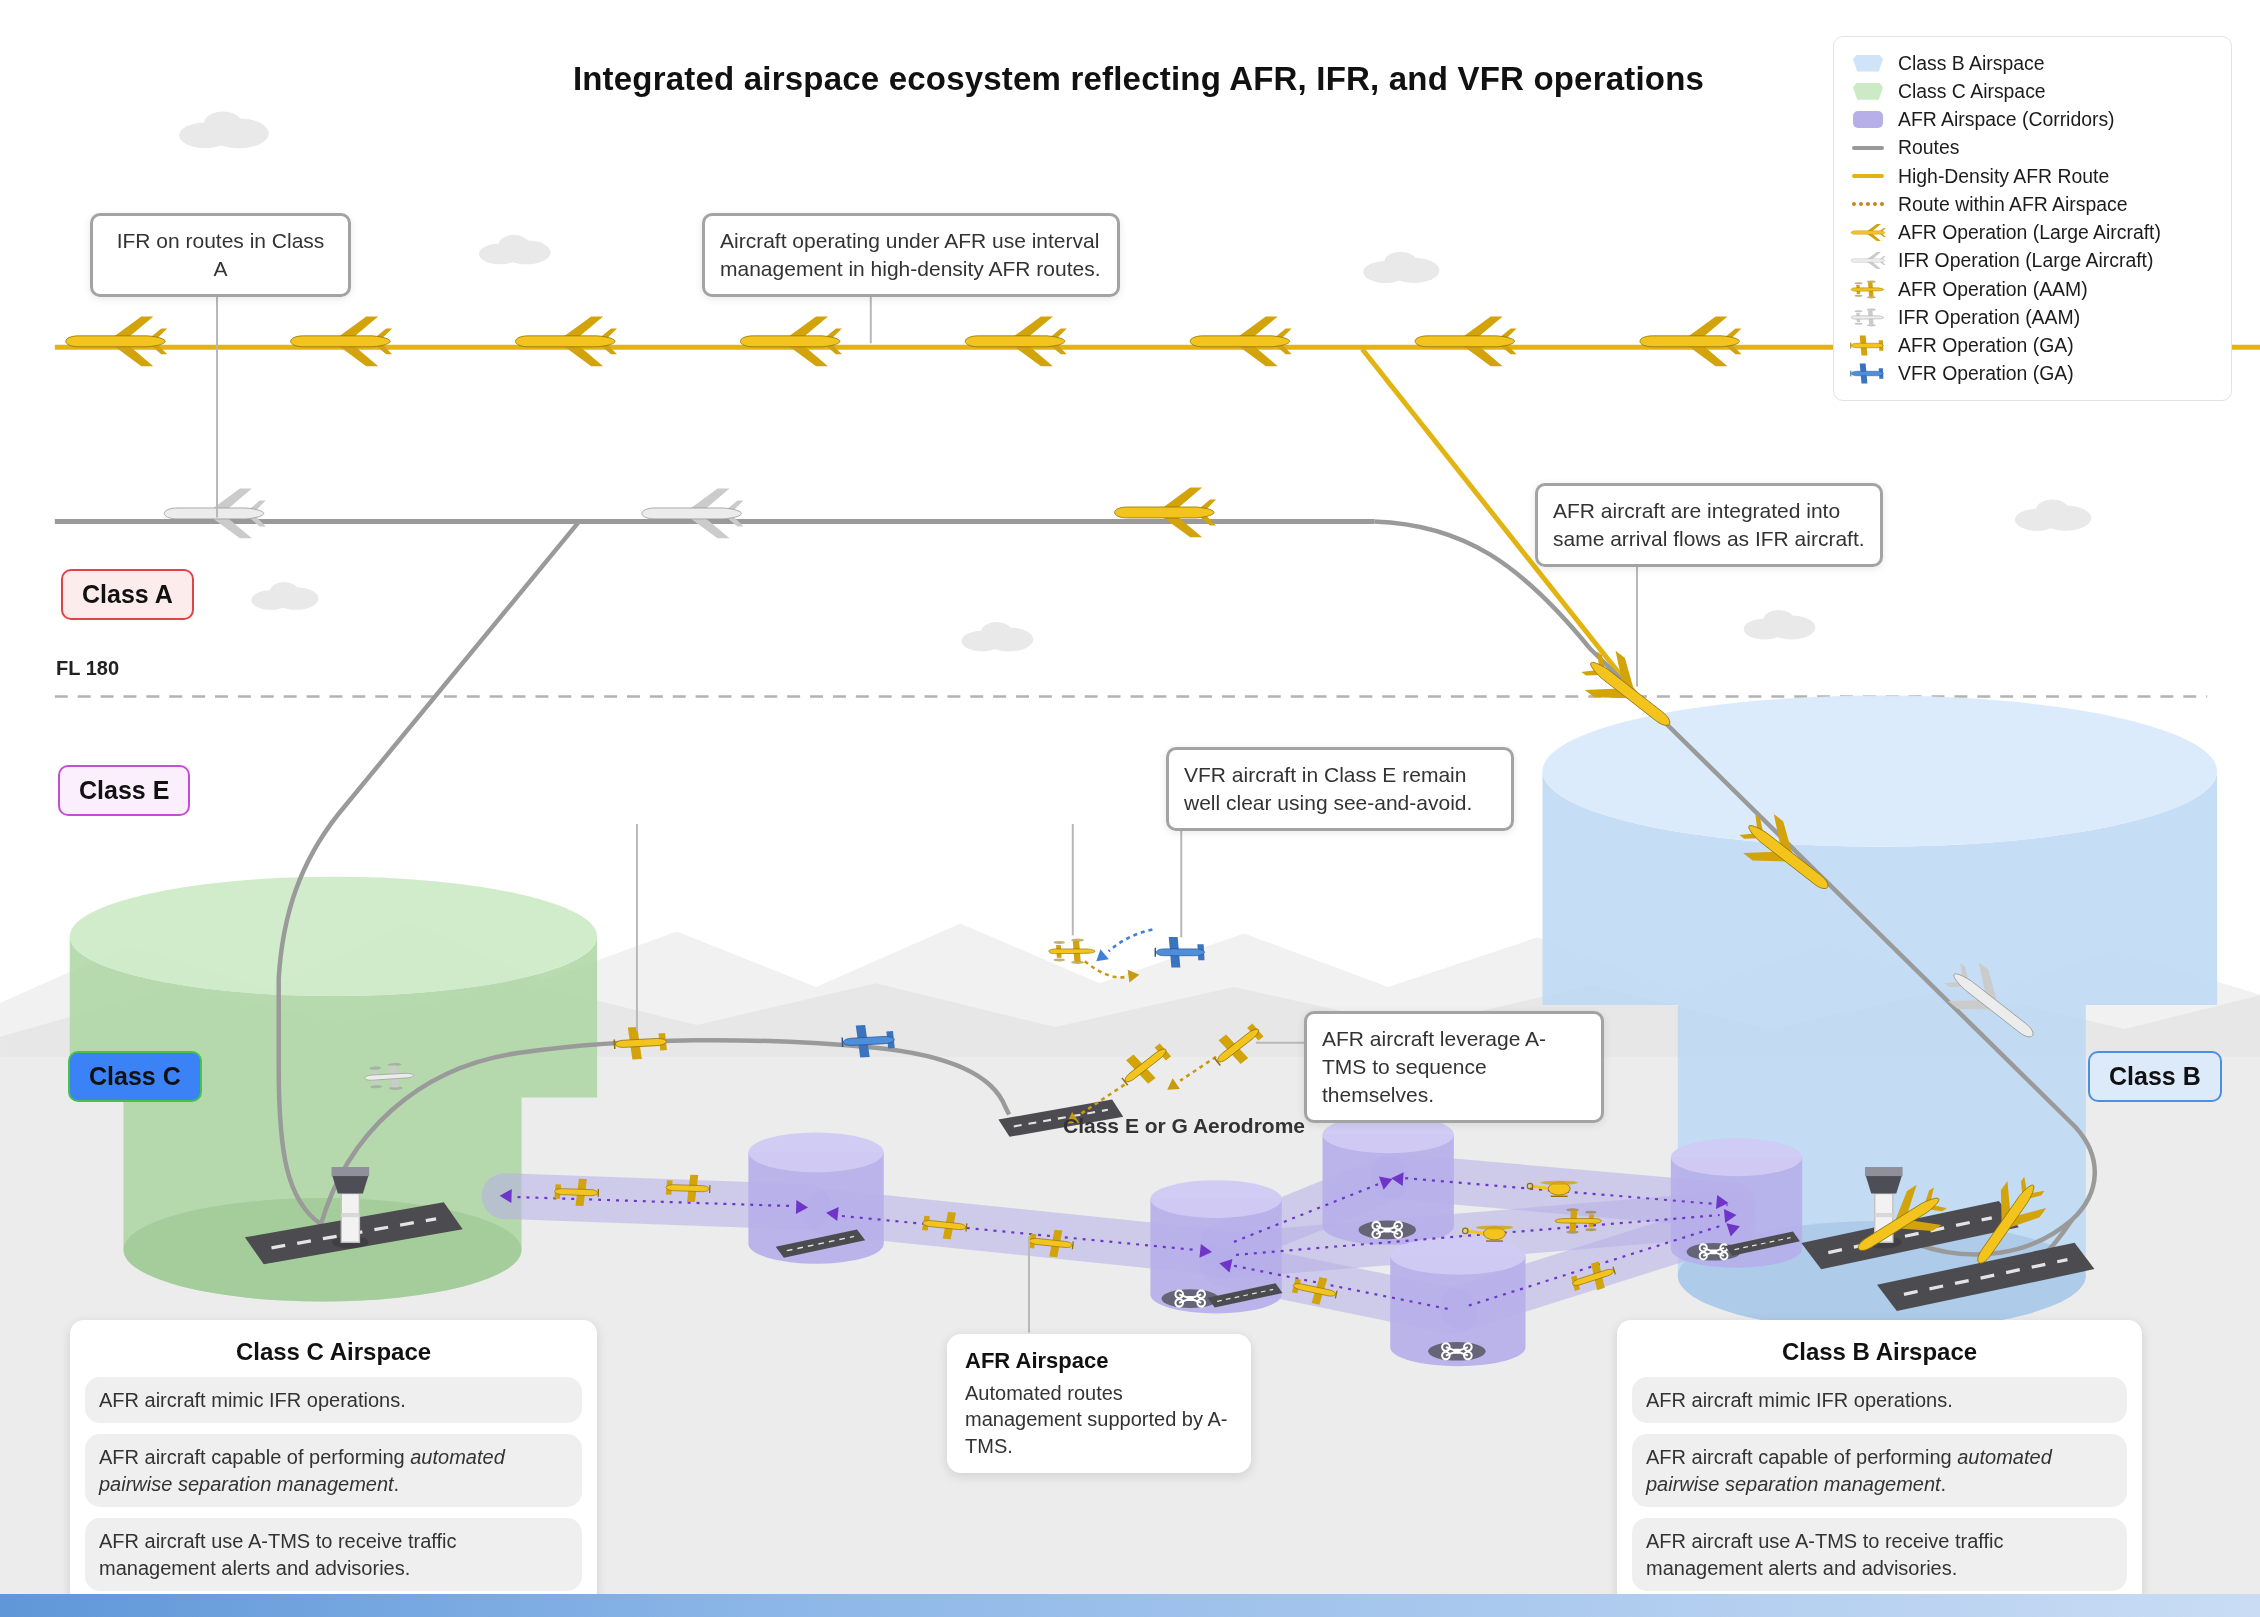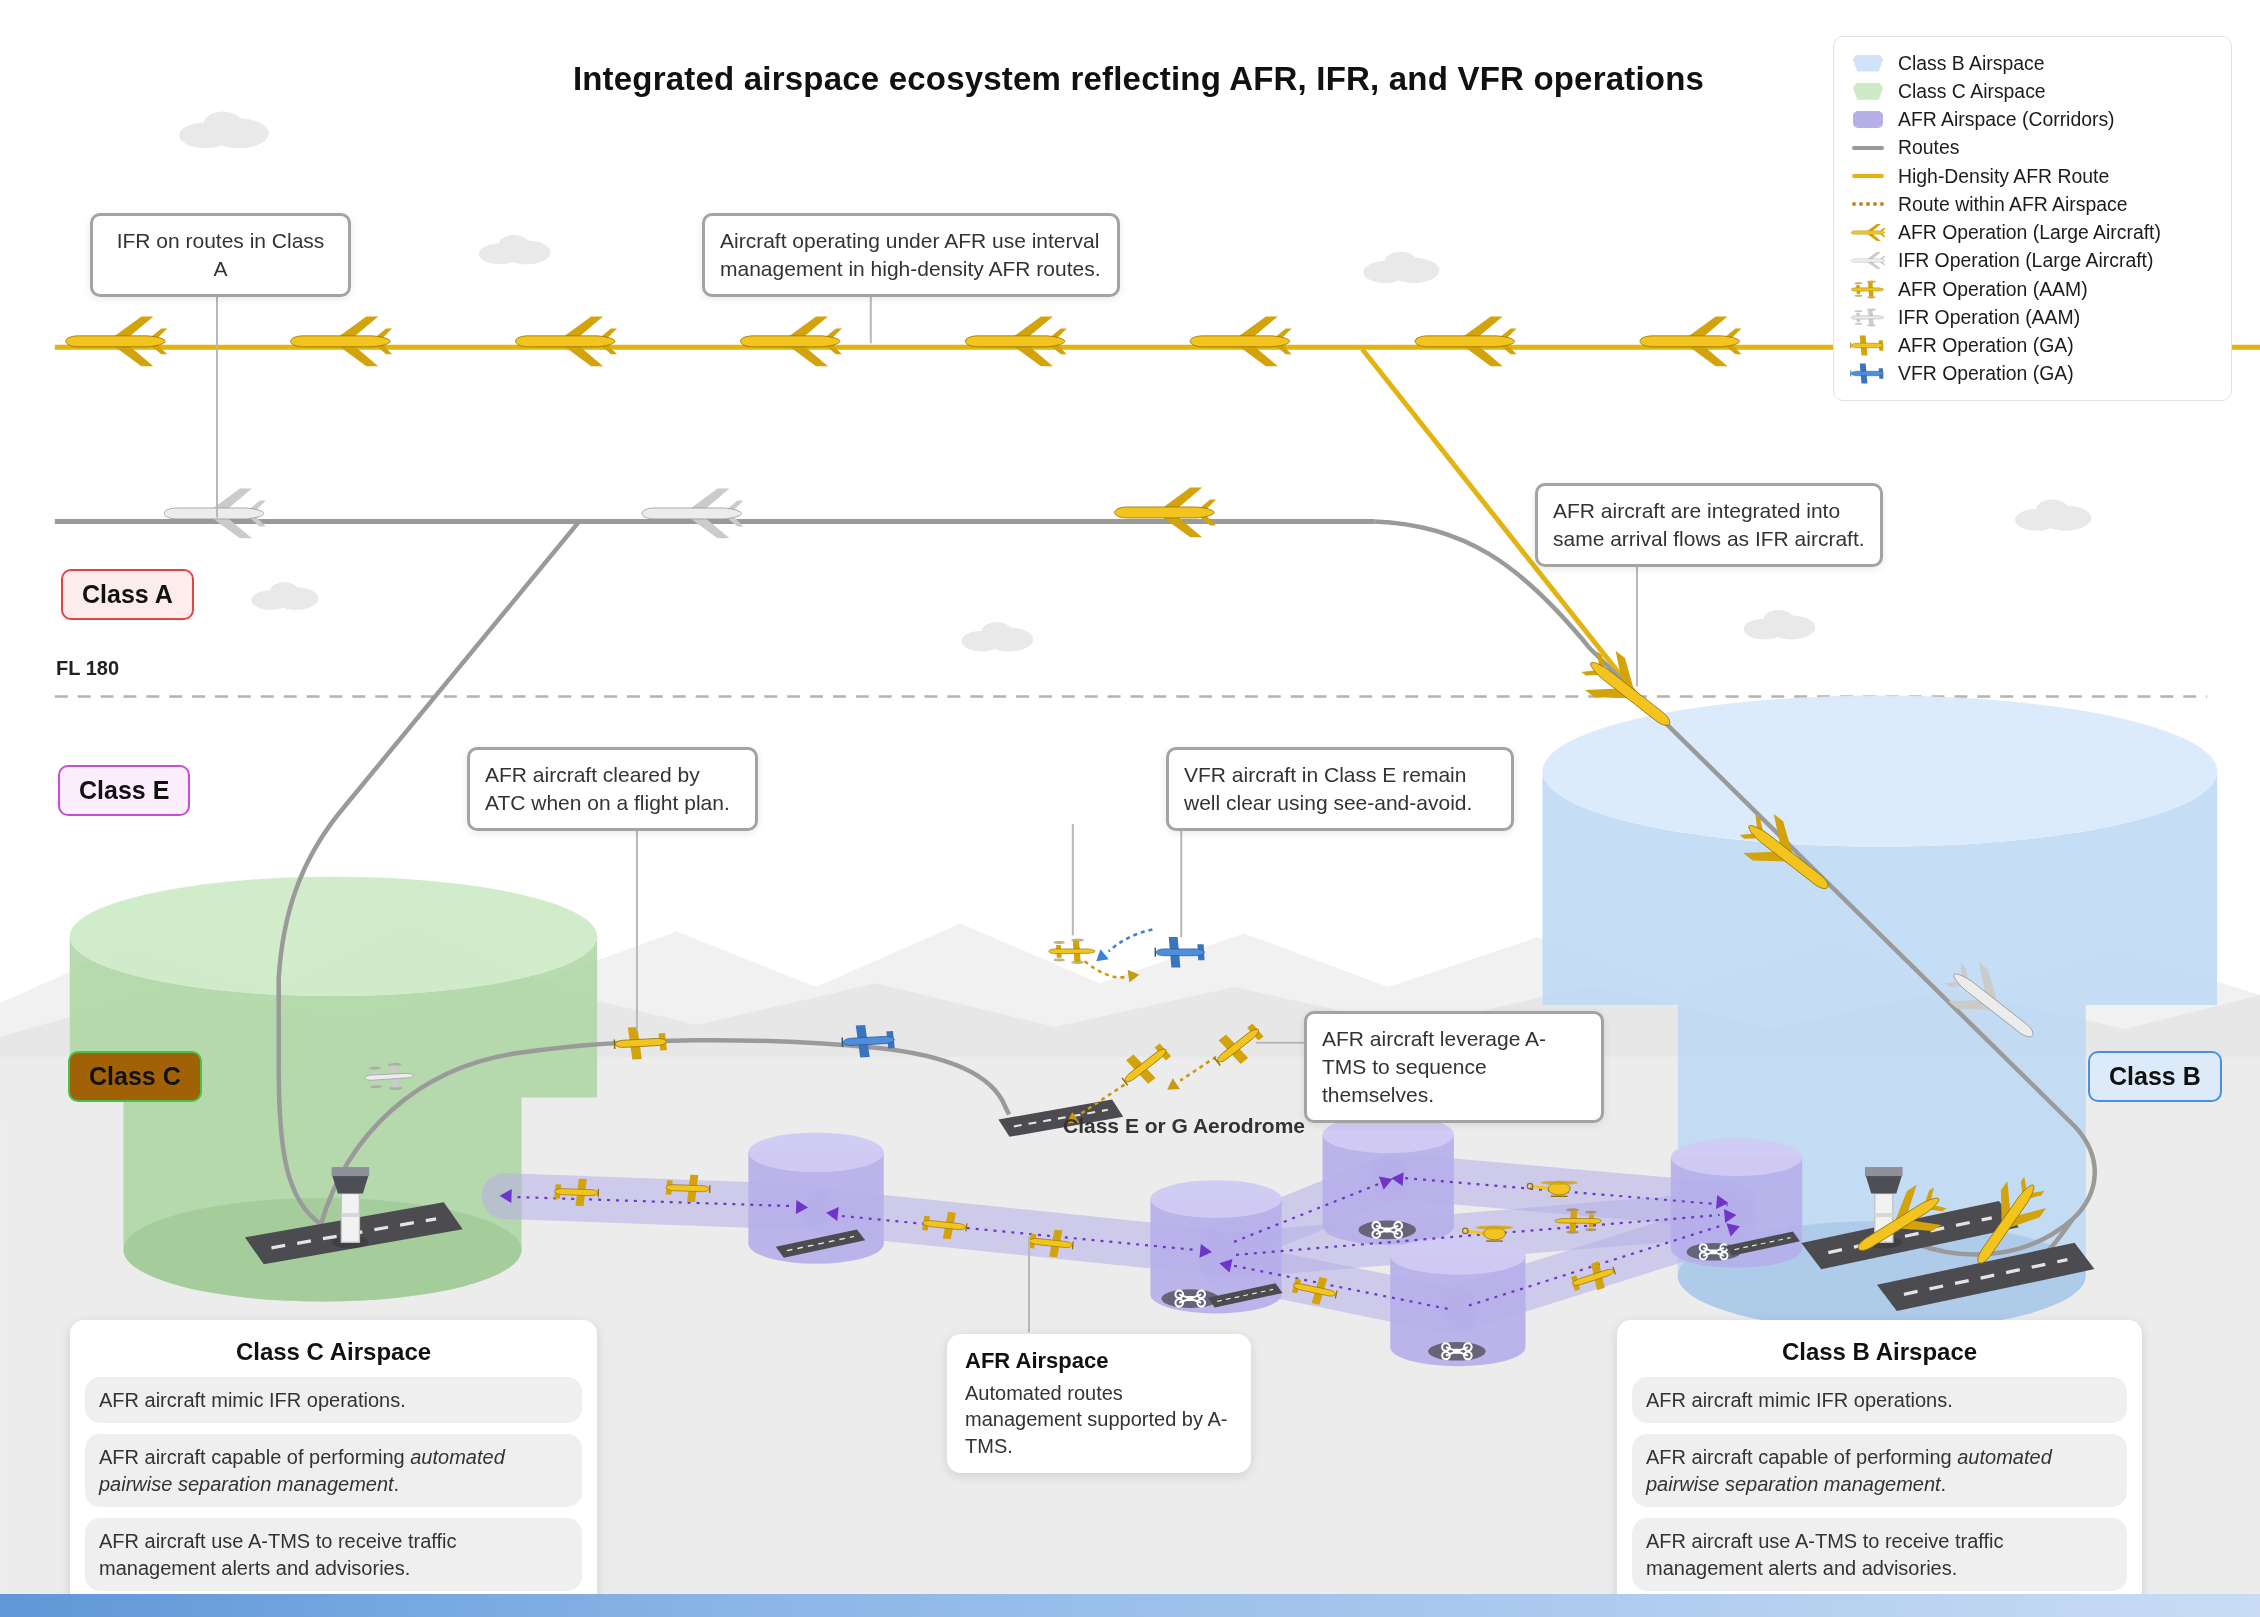--- a/index.html
+++ b/index.html
@@ -18,21 +18,21 @@
   #co-arrival{left:1535px;top:483px;width:348px;}
   #co-cleared{left:467px;top:747px;width:291px;}
   #co-detect{left:838px;top:747px;width:310px;}
   #co-see{left:1166px;top:747px;width:348px;}
   #co-seq{left:1304px;top:1011px;width:300px;}
 
   .class-label{position:absolute;font-weight:bold;font-size:25px;color:#111;
                padding:9px 19px;border-radius:10px;border:2.5px solid;}
   #lbl-a{left:61px;top:569px;border-color:#E04545;background:#fdecec;}
   #lbl-e{left:58px;top:765px;border-color:#C44FD4;background:#fbeffd;}
-  #lbl-c{left:68px;top:1051px;border-color:#46C24B;background:#a16207;}
+  #lbl-c{left:68px;top:1051px;border-color:#46C24B;background:#3b82f6;}
   #lbl-b{left:2088px;top:1051px;border-color:#4A8FE2;background:#ddeafa;}
   .fl-label{position:absolute;left:56px;top:657px;font-weight:bold;font-size:20px;color:#222;}
   .aero-label{position:absolute;left:1015px;top:1114px;width:338px;text-align:center;
               font-weight:bold;font-size:21px;color:#333;}
 
   .card{position:absolute;background:#fff;border-radius:14px;
         box-shadow:0 3px 12px rgba(0,0,0,.12);padding:14px 15px;box-sizing:border-box;}
   #card-c{left:70px;top:1320px;width:527px;}
   #card-b{left:1617px;top:1320px;width:525px;}
   #card-afr{left:947px;top:1334px;width:304px;padding:14px 18px;}
@@ -301,21 +301,20 @@
     <line x1="1311" y1="1048" x2="1262" y2="1048"></line>
     <line x1="1034" y1="1339" x2="1034" y2="1242"></line>
   </g>
 </svg>
 
 <div class="title">Integrated airspace ecosystem reflecting AFR, IFR, and VFR operations</div>
 
 <div class="callout" id="co-ifr">IFR on routes in Class A</div>
 <div class="callout" id="co-interval">Aircraft operating under AFR use interval management in high-density AFR routes.</div>
 <div class="callout" id="co-arrival">AFR aircraft are integrated into same arrival flows as IFR aircraft.</div>
-<div class="callout" id="co-cleared">AFR aircraft cleared by ATC when on a flight plan.</div>
 <div class="callout" id="co-see">VFR aircraft in Class E remain well clear using see-and-avoid.</div>
 <div class="callout" id="co-seq">AFR aircraft leverage A-TMS to sequence themselves.</div>
 
 <div class="class-label" id="lbl-a">Class A</div>
 <div class="class-label" id="lbl-e">Class E</div>
 <div class="class-label" id="lbl-c">Class C</div>
 <div class="class-label" id="lbl-b">Class B</div>
 <div class="fl-label">FL 180</div>
 <div class="aero-label">Class E or G Aerodrome</div>
 

